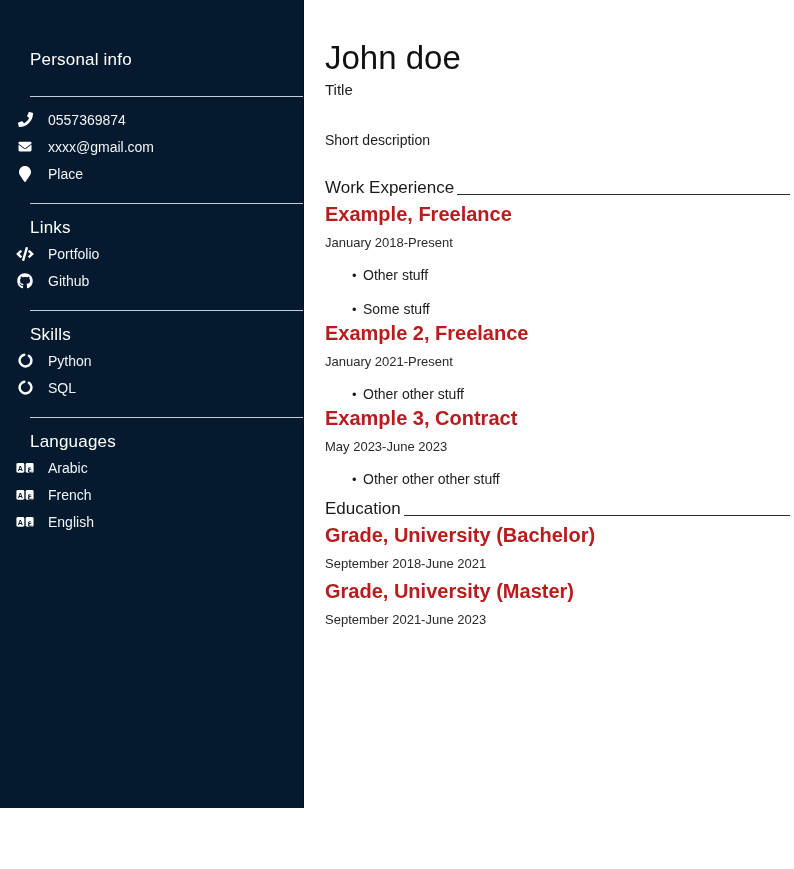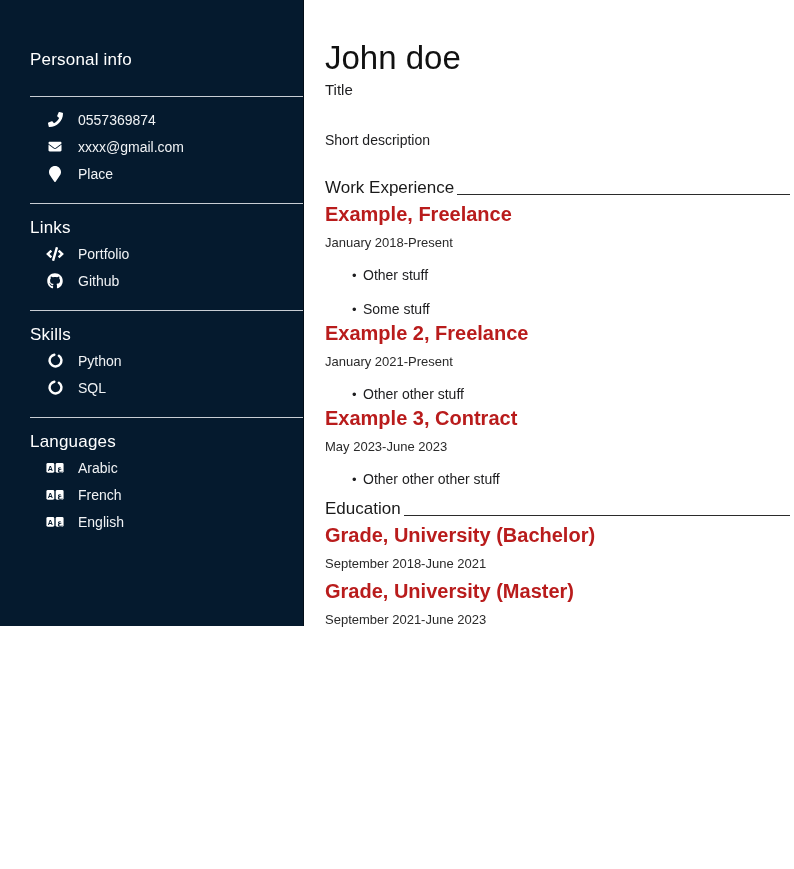--- a/index.html
+++ b/index.html
@@ -5,42 +5,42 @@
   * { box-sizing: border-box; }
   html, body { margin: 0; padding: 0; background: #fff; }
   body {
     font-family: "Liberation Sans", "DejaVu Sans", sans-serif;
     width: 794px; height: 869px;
   }
   .page { display: flex; width: 794px; height: 869px; background: #fff; }
 
   
   .sidebar {
-    width: 304px; min-width: 304px; height: 626px;
+    width: 304px; min-width: 304px; height: 808px;
     background: #051a2e;
     color: #fff;
     padding-top: 48px;
     border-right: 1px solid rgba(0,0,0,0.45);
   }
   .side-title {
     margin: 0 0 0 30px;
     font-size: 17px; line-height: 24px; font-weight: 400; color: #ffffff;
     letter-spacing: .2px;
   }
   .side-divider {
     border: none; border-top: 1px solid #c8cdd4;
     margin: 24px 0 0 30px; height: 0;
   }
   .side-section .side-divider.before { margin-top: 16px; }
   .side-section .side-title.after-divider { margin-top: 12px; }
   .side-rows { margin-top: 9px; }
   .side-rows.tight { margin-top: 0; }
   .side-row {
     display: flex; align-items: center;
-    height: 27px; padding-left: 46px;
+    height: 27px; padding-left: 16px;
     font-size: 14px; color: #f1f3f5;
   }
   .side-ico {
     width: 18px; margin-right: 14px;
     display: flex; align-items: center; justify-content: center;
     flex: none;
   }
   .side-ico svg { display: block; }
 
   

